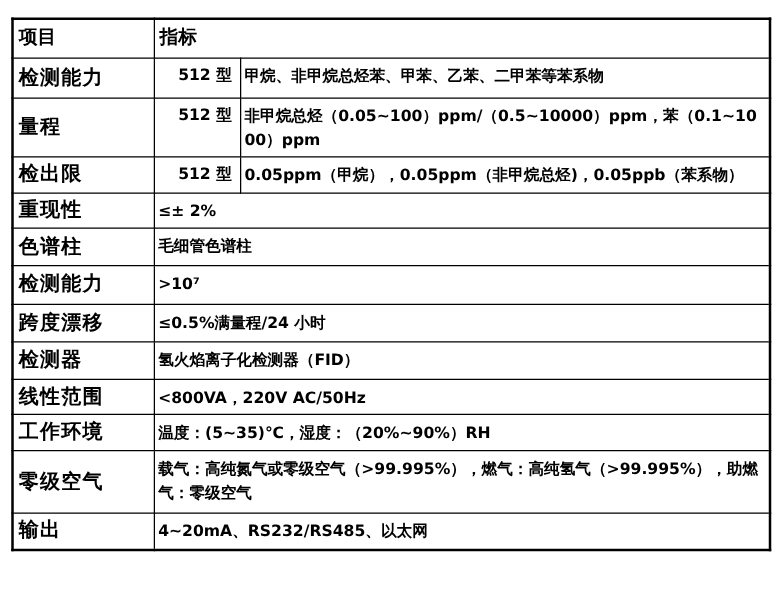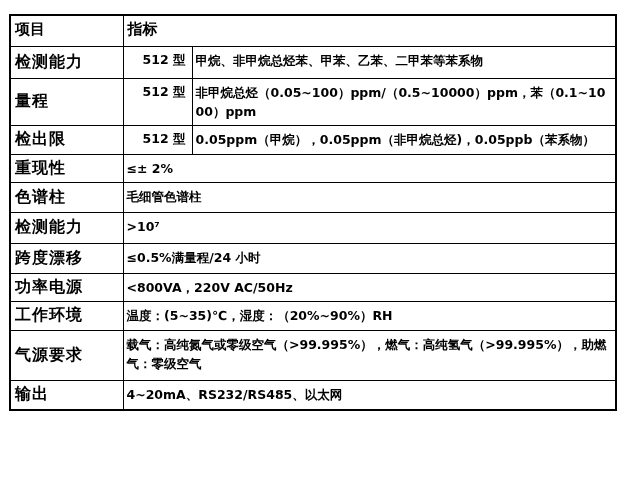--- a/index.html
+++ b/index.html
@@ -113,33 +113,37 @@
       <tr class="h-r6">
         <td class="lbl">检测能力</td>
         <td class="val" colspan="2">&gt;10⁷</td>
       </tr>
 
       <tr class="h-r7">
         <td class="lbl">跨度漂移</td>
         <td class="val" colspan="2">≤0.5%满量程/24 小时</td>
       </tr>
 
+      <tr class="h-r8">
+        <td class="lbl">检测器</td>
+        <td class="val" colspan="2">氢火焰离子化检测器（FID）</td>
+      </tr>
 
       <tr class="h-r9">
-        <td class="lbl">功率电源</td>
+        <td class="lbl">线性范围</td>
         <td class="val" colspan="2">&lt;800VA，220V AC/50Hz</td>
       </tr>
 
       <tr class="h-r10">
         <td class="lbl">工作环境</td>
         <td class="val" colspan="2">温度：(5~35)℃，湿度：（20%~90%）RH</td>
       </tr>
 
       <tr class="h-r11">
-        <td class="lbl">气源要求</td>
+        <td class="lbl">零级空气</td>
         <td class="val" colspan="2">载气：高纯氮气或零级空气（&gt;99.995%），燃气：高纯氢气（&gt;99.995%），助燃气：零级空气</td>
       </tr>
 
       <tr class="h-r12">
         <td class="lbl">输出</td>
         <td class="val" colspan="2">4~20mA、RS232/RS485、以太网</td>
       </tr>
     </tbody>
   </table>
 </div>

